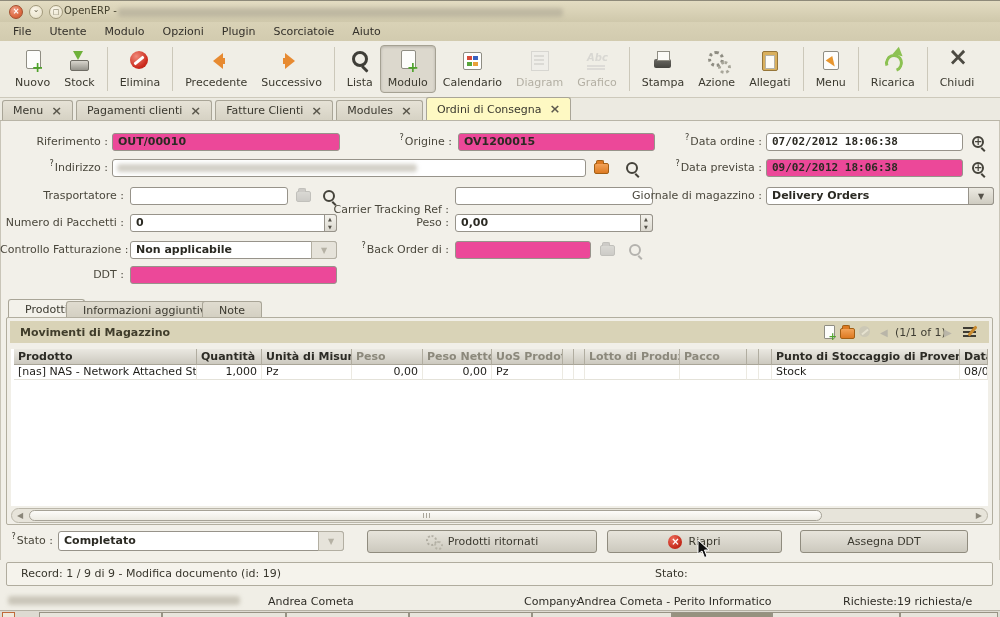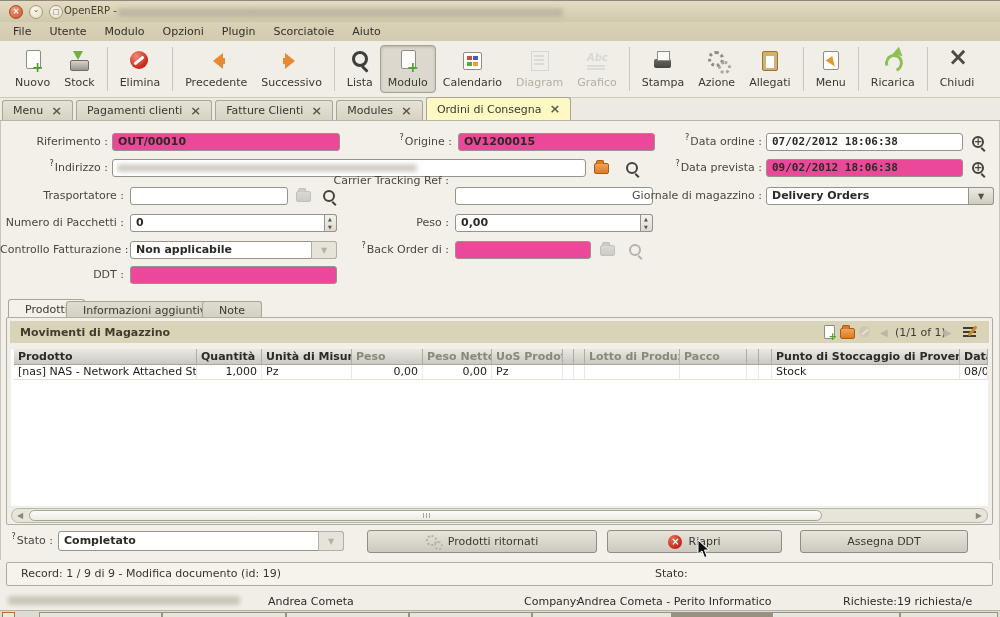--- a/index.html
+++ b/index.html
@@ -365,21 +365,21 @@
   <div class="flbl" style="left:630px;top:159px;width:132px">
     <sup class="help">?</sup><span>Data prevista :</span></div>
   <div class="fld ro mono" style="left:766px;top:159px;width:197px">09/02/2012 18:06:38</div>
   <span class="smag zoomp" style="left:971px;top:161px"></span>
 
   <div class="flbl" style="left:0;top:187px;width:124px">
     <span>Trasportatore :</span></div>
   <div class="fld" style="left:130px;top:187px;width:158px"></div>
   <span class="sfolder dis-ic" style="left:296px;top:191px"></span>
   <span class="smag" style="left:322px;top:189px"></span>
-  <div class="flbl" style="left:300px;top:172px;width:149px">
+  <div class="flbl" style="left:300px;top:201px;width:149px">
     <span>Carrier Tracking Ref :</span></div>
   <div class="fld" style="left:455px;top:187px;width:198px"></div>
   <div class="flbl" style="left:600px;top:187px;width:162px">
     <span>Giornale di magazzino :</span></div>
   <div class="fld" style="left:766px;top:187px;width:228px">
     <span>Delivery Orders</span></div>
   <div class="combo-btn" style="left:968px;top:187px">
     <span class="arrow-down-glyph"></span>
     </div>
 

